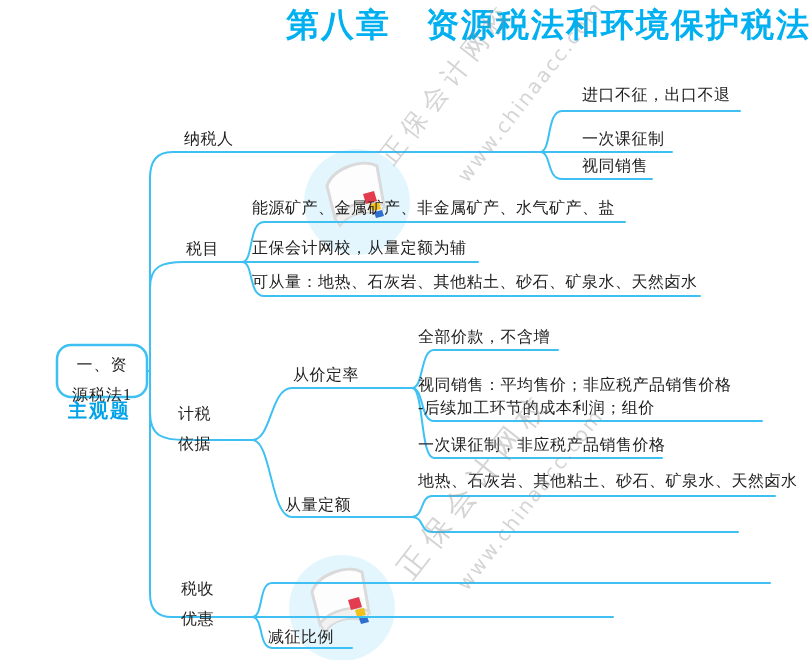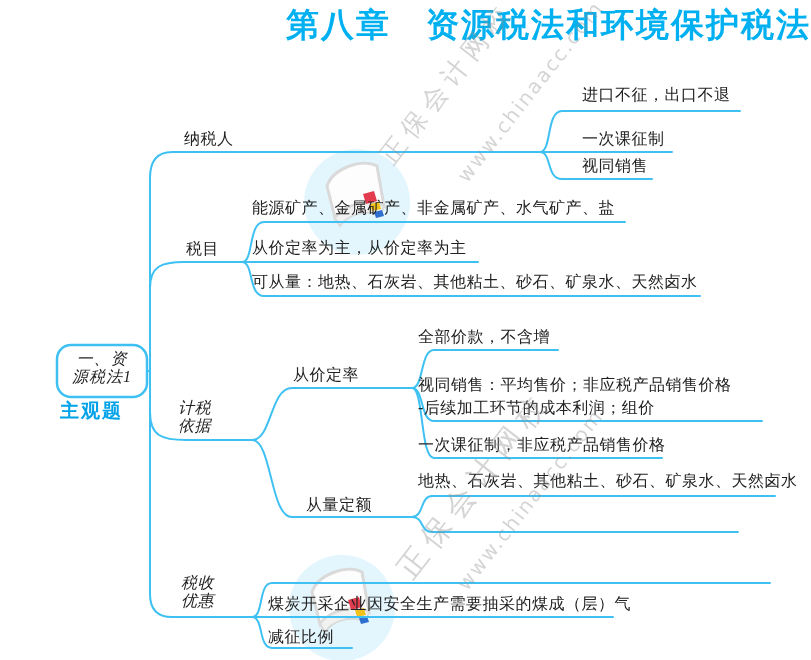--- a/index.html
+++ b/index.html
@@ -15,25 +15,25 @@
   .layer{position:absolute;left:0;top:0;z-index:1;}
   .lines{z-index:2;}
   .node{
     position:absolute;font-size:16px;color:#222222;line-height:20px;
     white-space:pre-line;z-index:3;letter-spacing:0.5px;
   }
   .root-label{
     left:57px;top:350px;width:90px;text-align:center;line-height:21px;letter-spacing:1px;
   }
   .badge{
-    position:absolute;left:60px;top:398px;z-index:3;
+    position:absolute;left:68px;top:398px;z-index:3;
     font-family:"DejaVu Sans","Liberation Sans",sans-serif;font-weight:bold;
     font-size:19px;letter-spacing:2px;color:#00a2e8;
   }
-  .two-line{line-height:18px;font-style:italic;}
+  .two-line{line-height:30px;}
   .tall{line-height:23px;}
   .wm{
     position:absolute;z-index:4;transform-origin:0 0;transform:rotate(-52deg);
     font-family:"DejaVu Sans","Liberation Sans",sans-serif;
     color:#8f8f8f;opacity:0.38;white-space:nowrap;pointer-events:none;
   }
   .wm-cn-top{left:372px;top:150px;font-size:26px;letter-spacing:7px;}
   .wm-url-top{left:452px;top:172px;font-size:20px;letter-spacing:2px;}
   .wm-cn-mid{left:388px;top:562px;font-size:30px;letter-spacing:8px;}
   .wm-url-mid{left:452px;top:580px;font-size:20px;letter-spacing:2px;}
@@ -97,36 +97,35 @@
 源税法1</div>
   <div class="badge">主观题</div>
 
   <div class="node" style="left:184px;top:129px">纳税人</div>
   <div class="node" style="left:582px;top:85px">进口不征，出口不退</div>
   <div class="node" style="left:582px;top:129px">一次课征制</div>
   <div class="node" style="left:582px;top:156px">视同销售</div>
 
   <div class="node" style="left:186px;top:239px">税目</div>
   <div class="node" style="left:252px;top:198px">能源矿产、金属矿产、非金属矿产、水气矿产、盐</div>
-  <div class="node" style="left:252px;top:238px">从价定率为主，从价定率为主</div>
+  <div class="node" style="left:252px;top:238px">正保会计网校，从量定额为辅</div>
   <div class="node" style="left:252px;top:272px">可从量：地热、石灰岩、其他粘土、砂石、矿泉水、天然卤水</div>
 
   <div class="node two-line" style="left:178px;top:399px">计税
 依据</div>
   <div class="node" style="left:293px;top:365px">从价定率</div>
   <div class="node tall" style="left:418px;top:373px">视同销售：平均售价；非应税产品销售价格
 -后续加工环节的成本利润；组价</div>
   <div class="node" style="left:418px;top:327px">全部价款，不含增</div>
   <div class="node" style="left:418px;top:435px">一次课征制，非应税产品销售价格</div>
-  <div class="node" style="left:306px;top:495px">从量定额</div>
+  <div class="node" style="left:285px;top:495px">从量定额</div>
   <div class="node" style="left:418px;top:471px">地热、石灰岩、其他粘土、砂石、矿泉水、天然卤水</div>
 
   <div class="node two-line" style="left:181px;top:574px">税收
 优惠</div>
-  <div class="node" style="left:268px;top:594px">煤炭开采企业因安全生产需要抽采的煤成（层）气</div>
   <div class="node" style="left:268px;top:627px">减征比例</div>
 
   <div class="wm wm-cn-top">正保会计网校</div>
   <div class="wm wm-url-top">www.chinaacc.com</div>
   <div class="wm wm-cn-mid">正保会计网校</div>
   <div class="wm wm-url-mid">www.chinaacc.com</div>
 
 </div>
 
 </body></html>

